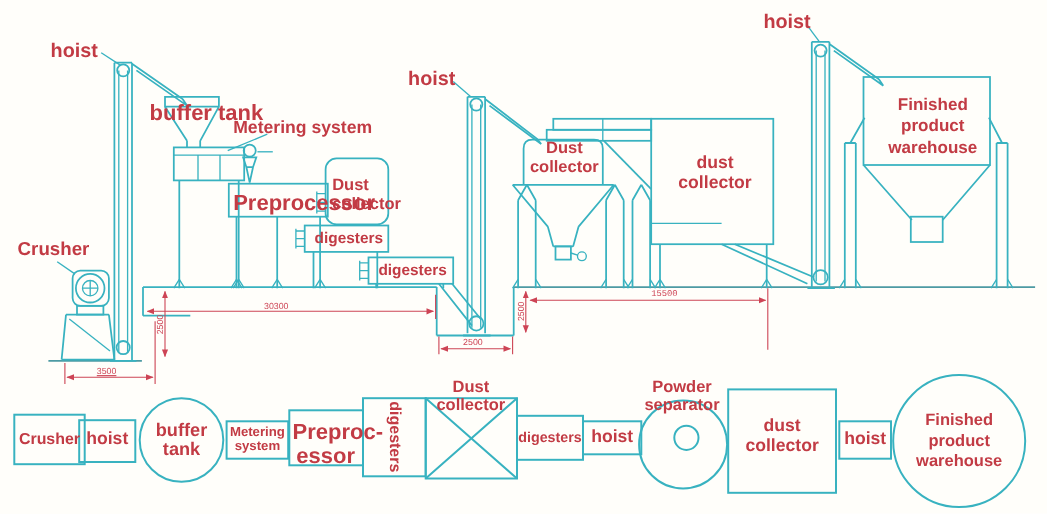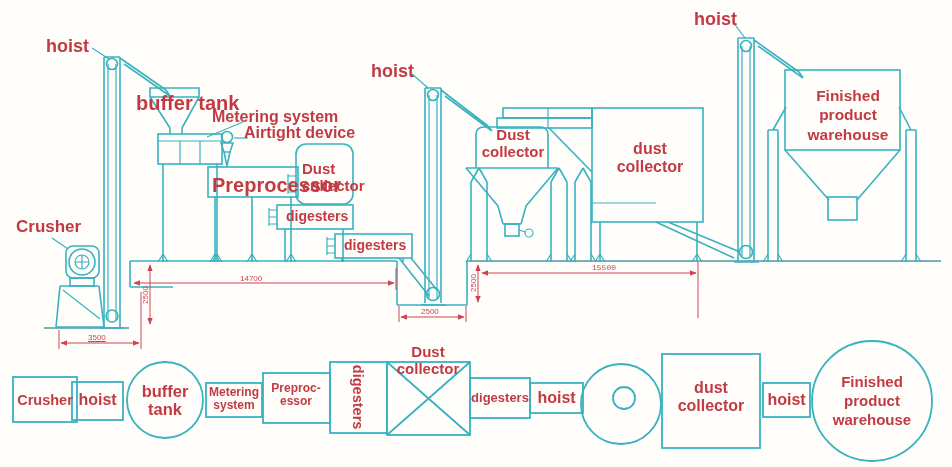--- a/index.html
+++ b/index.html
@@ -183,45 +183,45 @@
       <circle class="f-line" cx="624" cy="398" r="11"></circle>
       <rect class="f-line" x="662" y="354" width="98" height="94"></rect>
       <rect class="f-line" x="763" y="383" width="47" height="34"></rect>
       <circle class="f-line" cx="872" cy="401" r="60"></circle>
     </g>
   </svg>
 
   <div class="lbl" style="left:46px;top:36px;font-size:18px;">hoist</div>
   <div class="lbl" style="left:136px;top:92px;font-size:20px;">buffer tank</div>
   <div class="lbl" style="left:212px;top:108px;font-size:16px;">Metering system</div>
-  <div class="lbl" style="left:244px;top:124px;font-size:16px;">Airtight device</div>
   <div class="lbl" style="left:212px;top:174px;font-size:20px;">Preprocessor</div>
   <div class="lbl" style="left:302px;top:161px;width:70px;font-size:15px;">Dust collector</div>
   <div class="lbl" style="left:286px;top:209px;font-size:14px;">digesters</div>
   <div class="lbl" style="left:344px;top:238px;font-size:14px;">digesters</div>
   <div class="lbl" style="left:16px;top:217px;font-size:17px;">Crusher</div>
   <div class="lbl" style="left:371px;top:61px;font-size:18px;">hoist</div>
   <div class="lbl ctr" style="left:478px;top:127px;width:70px;font-size:15px;">Dust collector</div>
   <div class="lbl ctr" style="left:610px;top:140px;width:80px;font-size:16px;">dust collector</div>
   <div class="lbl" style="left:694px;top:9px;font-size:18px;">hoist</div>
   <div class="lbl ctr" style="left:800px;top:86px;width:96px;font-size:15.5px;line-height:1.25;">Finished product warehouse</div>
 
-  <div class="dim" style="left:240px;top:275px;">14700</div>
+  <div class="dim" style="left:240px;top:275px;">30300</div>
   <div class="dim ctr rot90ccw" style="left:131px;top:291px;width:30px;">2500</div>
   <div class="dim" style="left:88px;top:334px;text-decoration:underline;">3500</div>
   <div class="dim" style="left:421px;top:308px;">2500</div>
   <div class="dim ctr rot90ccw" style="left:459px;top:279px;width:30px;">2500</div>
   <div class="dim" style="left:592px;top:264px;font-family:Liberation Mono, monospace;">15500</div>
 
   <div class="lbl ctr" style="left:15px;top:392px;width:60px;font-size:14.5px;">Crusher</div>
   <div class="lbl ctr" style="left:73px;top:391px;width:49px;font-size:16px;">hoist</div>
   <div class="lbl ctr" style="left:133px;top:382px;width:64px;font-size:16.5px;">buffer tank</div>
   <div class="lbl ctr" style="left:206px;top:386px;width:56px;font-size:12px;">Metering system</div>
-  <div class="lbl ctr" style="left:266px;top:382px;width:60px;font-size:12px;">Preproc-essor</div>
+  <div class="lbl ctr" style="left:266px;top:382px;width:60px;font-size:20px;">Preproc-essor</div>
   <div class="lbl ctr rot90cw" style="left:318px;top:389px;width:80px;font-size:14.5px;">digesters</div>
   <div class="lbl ctr" style="left:389px;top:344px;width:78px;font-size:15px;">Dust collector</div>
   <div class="lbl ctr" style="left:470px;top:391px;width:60px;font-size:13px;">digesters</div>
   <div class="lbl ctr" style="left:531px;top:389px;width:51px;font-size:16px;">hoist</div>
+  <div class="lbl ctr" style="left:578px;top:344px;width:84px;font-size:15px;">Powder separator</div>
   <div class="lbl ctr" style="left:666px;top:379px;width:90px;font-size:16px;">dust collector</div>
   <div class="lbl ctr" style="left:762px;top:391px;width:49px;font-size:16px;">hoist</div>
   <div class="lbl ctr" style="left:829px;top:373px;width:86px;font-size:15px;line-height:1.25;">Finished product warehouse</div>
 
 </div>
 
 </body></html>

